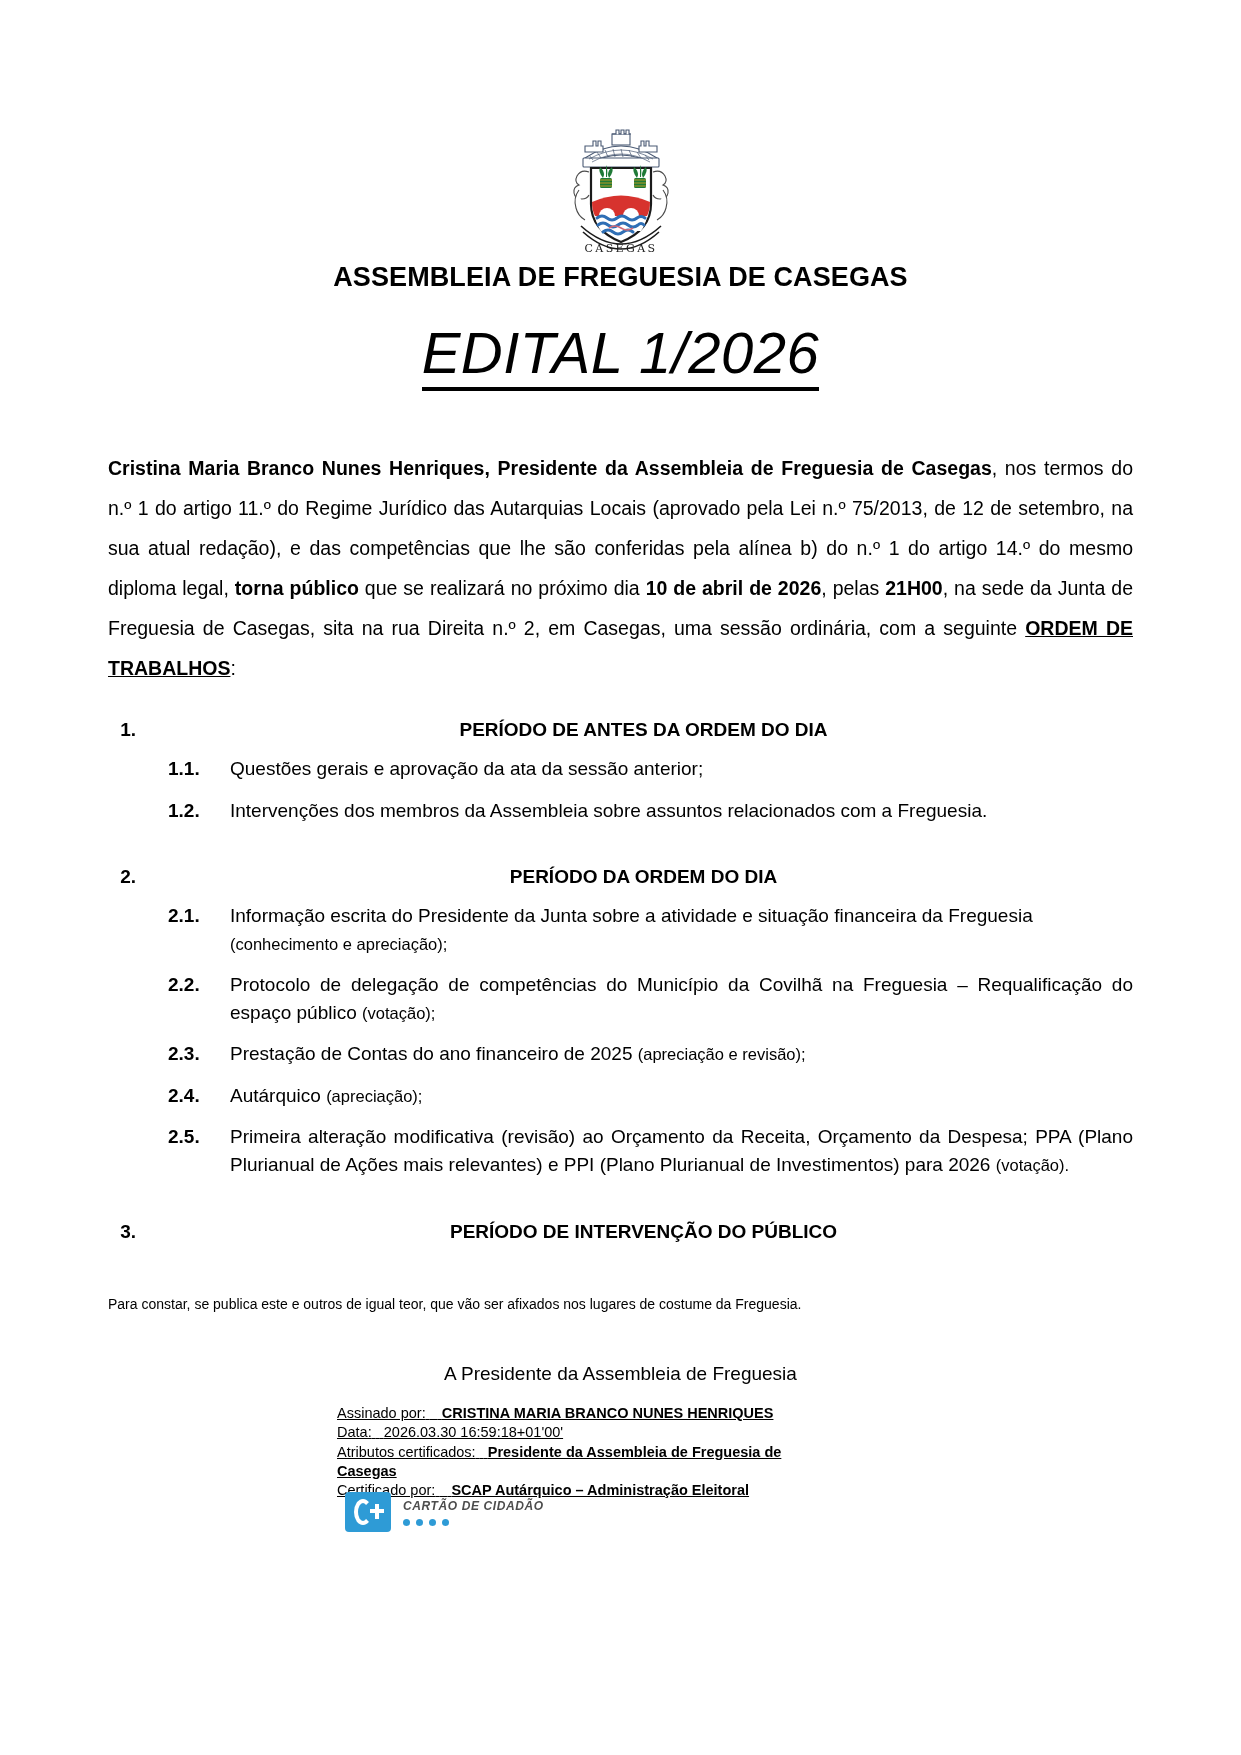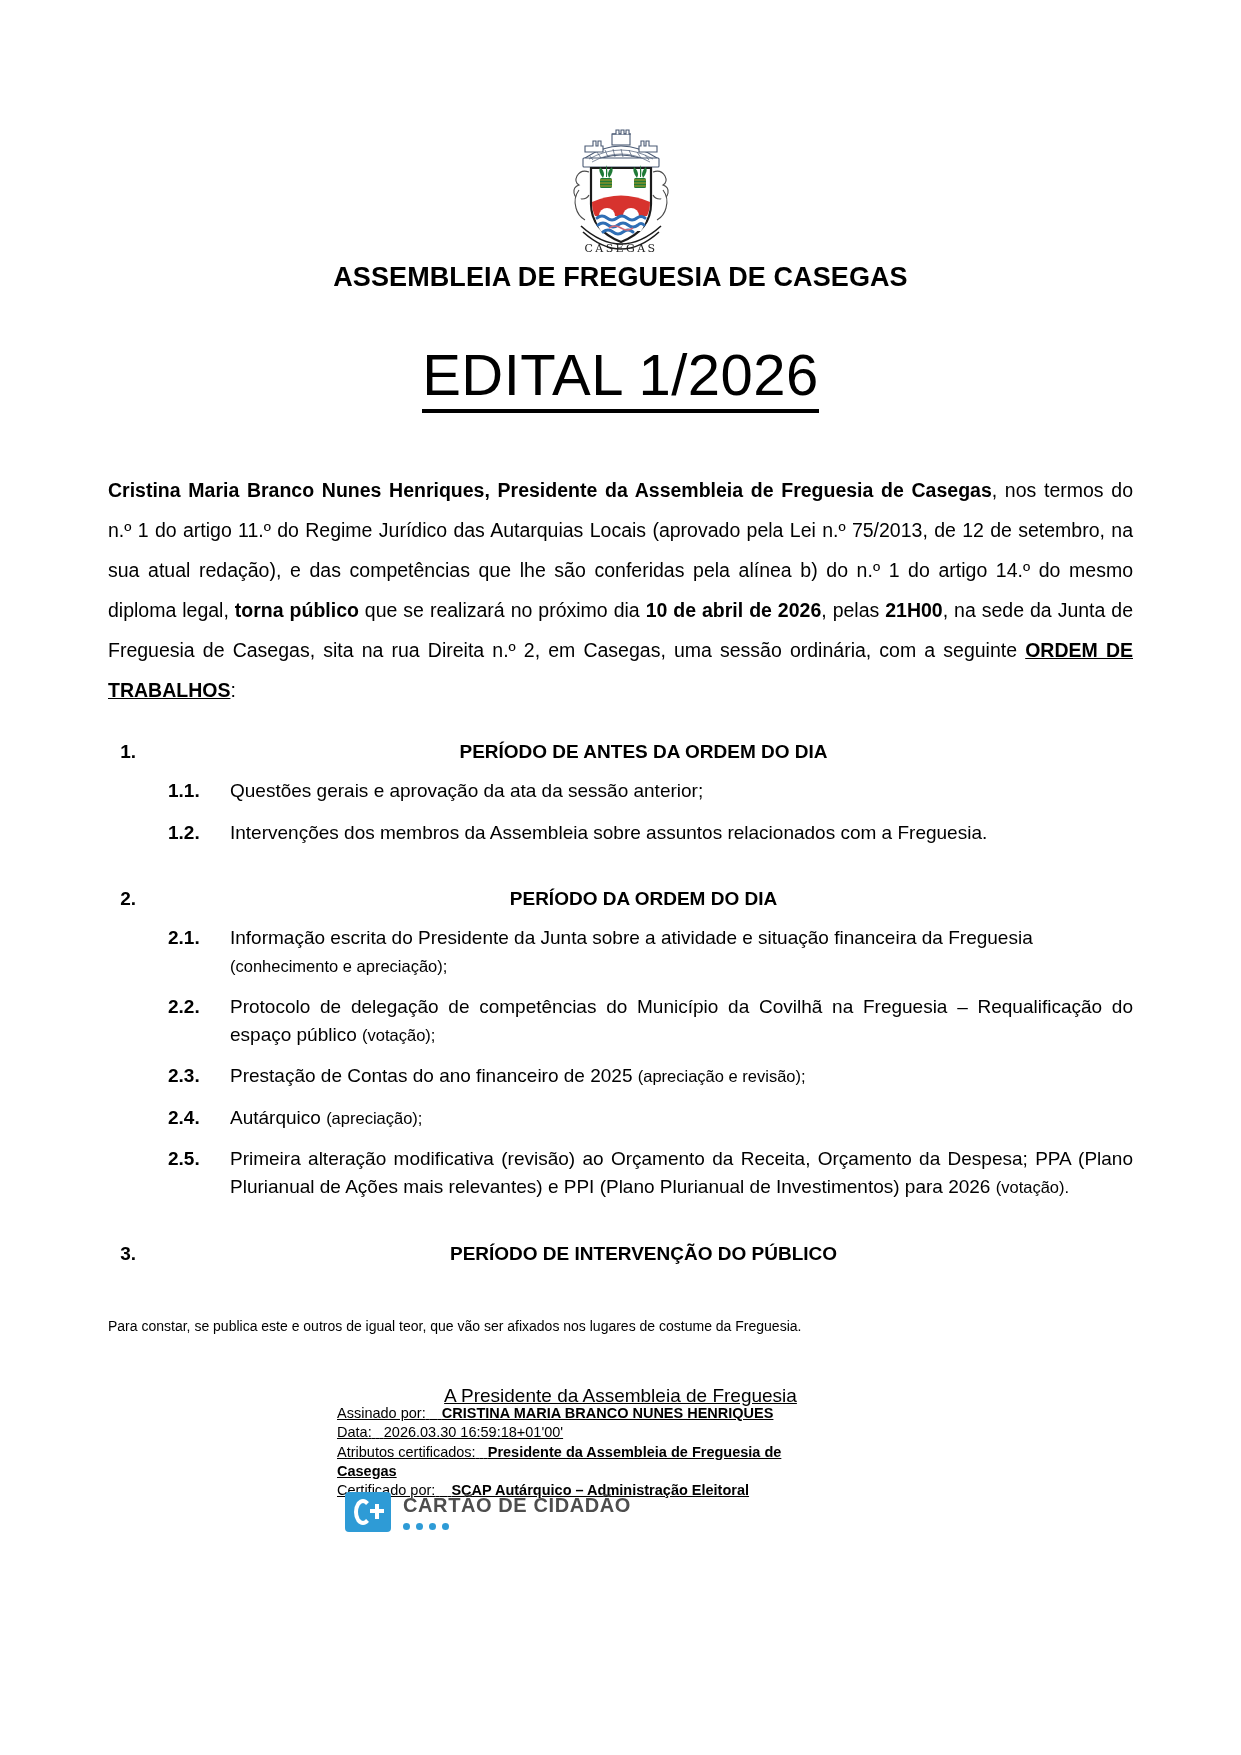--- a/index.html
+++ b/index.html
@@ -45,21 +45,22 @@
     text-align: center;
     font-size: 27px;
     font-weight: bold;
     letter-spacing: 0.1px;
     margin-top: 3px;
     line-height: 1.2;
   }
 
   .edital-wrap {
     text-align: center;
-    margin-top: 52px;
+    margin-top: 30px;
+    font-style: italic;
   }
   .edital {
     display: inline-block;
     font-size: 58px;
     font-weight: normal;
     letter-spacing: 0.5px;
     border-bottom: 4px solid #000;
     padding-bottom: 3px;
     line-height: 1.05;
   }
@@ -119,21 +120,20 @@
   
   .closing {
     margin-top: 50px;
     font-size: 14px;
     line-height: 1.6;
   }
   .signature-line {
     margin-top: 48px;
     text-align: center;
     font-size: 19px;
-    text-decoration: underline;
   }
 
   
   .sig-stamp {
     position: absolute;
     left: 337px;
     top: 1404px;
     width: 500px;
     font-size: 14.5px;
     line-height: 1.33;
@@ -185,24 +185,25 @@
     width: 14px;
     height: 4px;
     background: #ffffff;
   }
   .cc-text {
     display: flex;
     flex-direction: column;
     justify-content: center;
   }
   .cc-name {
-    font-size: 20px;
+    font-size: 12px;
     font-weight: bold;
     color: #4d4d4d;
     letter-spacing: 0.6px;
+    font-style: italic;
   }
   .cc-dots {
     margin-top: 6px;
     display: flex;
     gap: 6px;
   }
   .cc-dots i {
     display: block;
     width: 7px;
     height: 7px;

